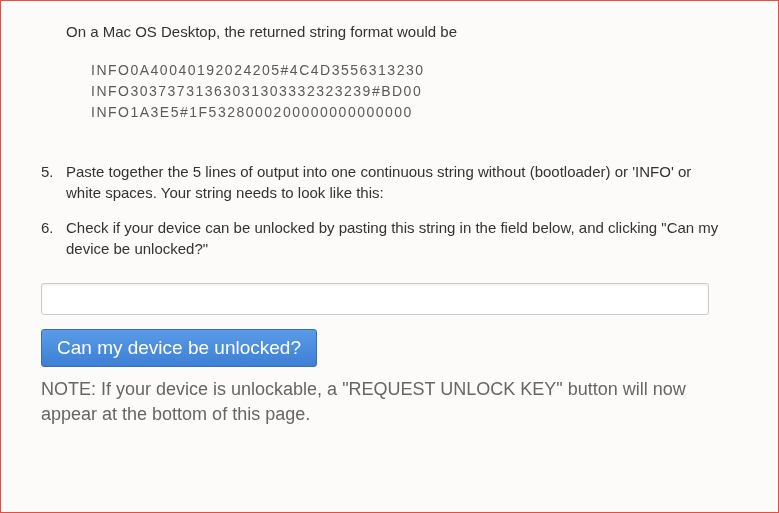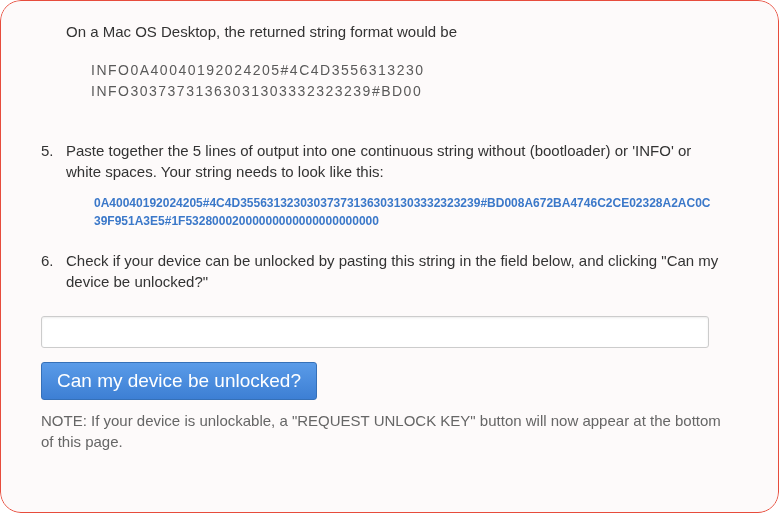--- a/index.html
+++ b/index.html
@@ -1,19 +1,18 @@
 <!DOCTYPE html>
 <html><head>
   <meta charset="utf-8">
   <style>
     * {
       margin: 0;
       padding: 0;
       box-sizing: border-box;
-      border-radius: 21px;
     }
     body {
       font-family: 'Segoe UI', Tahoma, Arial, sans-serif;
       background: #ffffff;
       width: 779px;
       height: 513px;
       overflow: hidden;
     }
     .container {
       border: 1px solid #e74c3c;
@@ -90,40 +89,40 @@
       color: #ffffff;
       border: 1px solid #3570b8;
       border-radius: 3px;
       padding: 7px 15px;
       font-size: 19px;
       cursor: pointer;
       font-family: inherit;
     }
     .note-text {
       color: #666666;
-      font-size: 15px;
+      font-size: 18px;
       margin-top: 10px;
       line-height: 1.4;
     }
   </style>
 </head>
 <body>
 
 <div class="container">
   <div class="intro-text">On a Mac OS Desktop, the returned string format would be</div>
   
   <div class="code-block">
     <span class="code-line">INFO0A40040192024205#4C4D3556313230</span>
     <span class="code-line">INFO30373731363031303332323239#BD00</span>
+    <span class="code-line">INFO1A3E5#1F5328000200000000000000</span>
   </div>
 
   <ol>
     <li>
       <span>Paste together the 5 lines of output into one continuous string without (bootloader) or 'INFO' or white spaces. Your string needs to look like this:</span>
-      <div class="hex-string">0A40040192024205#4C4D355631323030373731363031303332323239#BD008A672BA4746C2CE02328A2AC0C39F951A3E5#1F53280002000000000000000000000</div>
     </li>
     <li>
       <span>Check if your device can be unlocked by pasting this string in the field below, and clicking "Can my device be unlocked?"</span>
     </li>
   </ol>
 
   <input type="text" class="input-field" style="">
 
   <button class="unlock-button">Can my device be unlocked?</button>
 

